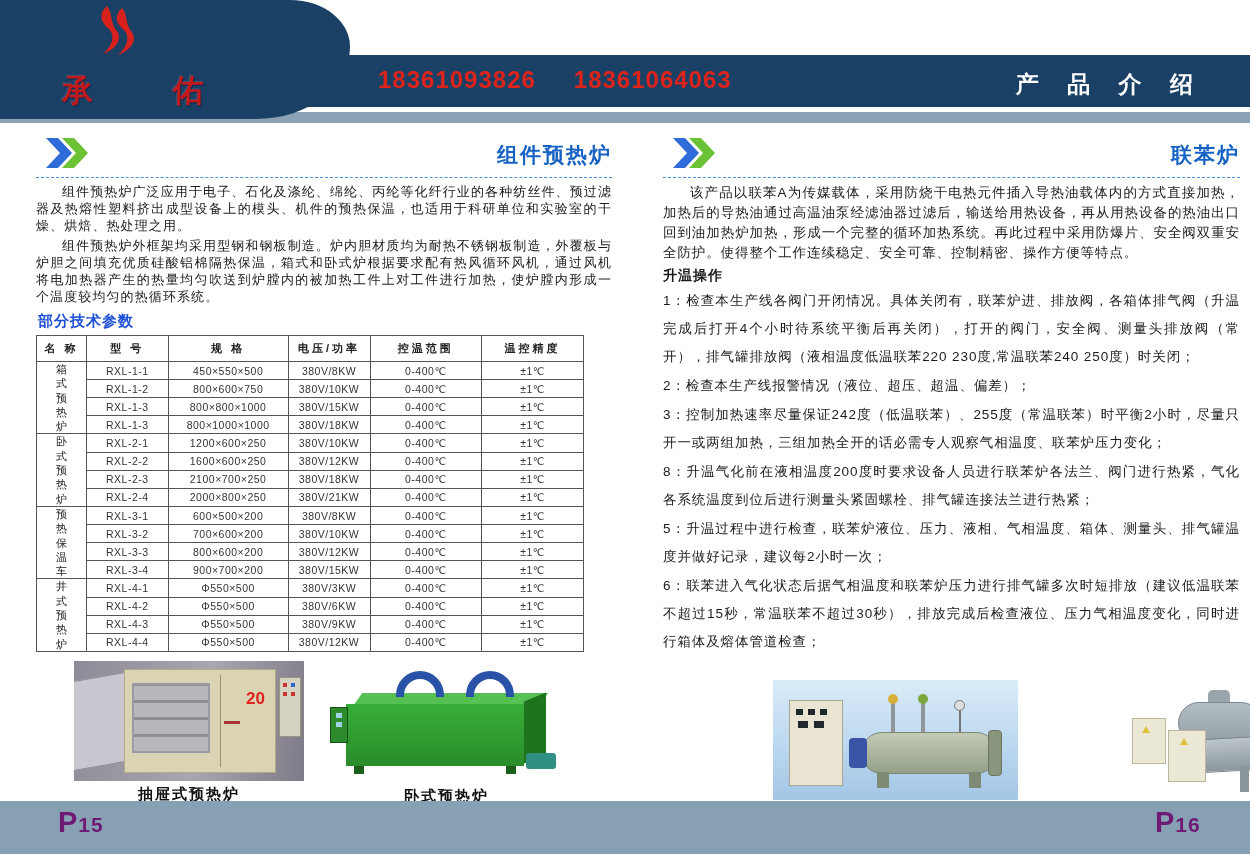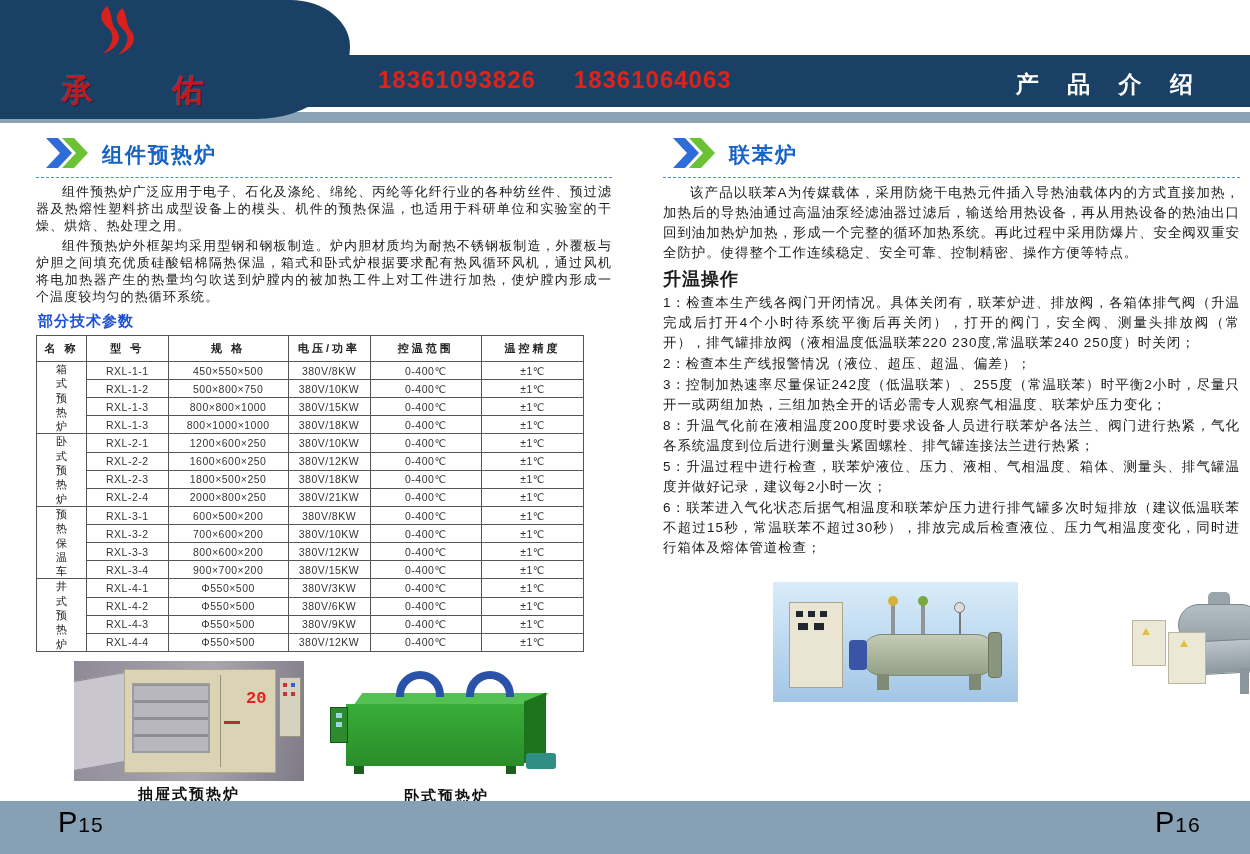--- a/index.html
+++ b/index.html
@@ -31,44 +31,44 @@
   .hotline{
     position:absolute;left:378px;top:66px;z-index:6;display:flex;gap:38px;
     color:#dd231a;font-size:24px;font-weight:bold;white-space:nowrap;letter-spacing:1px;
   }
   .page-title{
     position:absolute;right:46px;top:69px;z-index:6;
     color:#ffffff;font-size:23px;font-weight:bold;letter-spacing:11px;white-space:nowrap;
   }
   
   .footer{position:absolute;left:0;top:801px;width:1250px;height:53px;background:#87a0b3;}
-  .pagenum{position:absolute;top:806px;font-size:21px;font-weight:normal;color:#000000;letter-spacing:1px;}
+  .pagenum{position:absolute;top:806px;font-size:21px;font-weight:bold;color:#701a75;letter-spacing:1px;}
   .pagenum::first-letter{font-size:29px;}
   .pagenum.p-left{left:58px;}
   .pagenum.p-right{left:1155px;}
   
   .col{position:absolute;top:136px;color:#1b1b1b;}
   .col-left{left:36px;width:576px;}
   .col-right{left:663px;width:577px;}
   .sec-head{display:flex;align-items:center;gap:12px;padding:2px 0 5px 8px;
-    border-bottom:1px dashed #4d8fd6;margin-bottom:5px;}
+    border-bottom:1px dashed #4d8fd6;margin-bottom:5px;justify-content:space-between;}
   .sec-title{color:#1663c4;font-size:21px;font-weight:bold;letter-spacing:2px;}
   .para{margin:3px 0;text-indent:2em;text-align:justify;}
   .col-left .para{font-size:13px;line-height:17px;letter-spacing:1.1px;}
   .col-right .para{font-size:13.5px;line-height:20px;letter-spacing:0.9px;}
   .tbl-title{color:#1d4fd6;font-size:15px;font-weight:bold;margin:7px 0 4px 2px;letter-spacing:1px;}
   
   table.spec{border-collapse:collapse;width:548px;font-size:10.5px;color:#333;text-align:center;
     border:1px solid #444;}
   table.spec th{border:1px solid #555;height:26px;font-weight:bold;letter-spacing:3px;font-size:11px;color:#222;}
   table.spec td{border:1px solid #555;height:18px;padding:0 2px;letter-spacing:0.5px;}
   table.spec td.vert{font-size:11px;line-height:1.3;letter-spacing:0;width:50px;color:#222;}
   
   .photos{display:flex;margin-top:9px;}
-  .photos .ph-fig{margin:0;font-family:Liberation Mono, monospace;}
+  .photos .ph-fig{margin:0;}
   .caption{margin-top:4px;text-align:center;font-size:15px;font-weight:bold;color:#111;letter-spacing:2px;}
   .photo{position:relative;overflow:hidden;}
   .photo *{position:absolute;}
   
   .ph-drawer{width:230px;height:120px;background:linear-gradient(100deg,#8e8a97 0%,#aaa6af 55%,#7e7a87 100%);}
   .ph-drawer .open-door{left:-6px;top:16px;width:58px;height:90px;background:#c9c6cf;transform:skewY(-10deg);border:1px solid #8a8794;}
   .ph-drawer .body{left:50px;top:8px;width:152px;height:104px;background:#dad3b4;border:1px solid #b0a98a;}
   .ph-drawer .grid{left:58px;top:22px;width:78px;height:70px;background:
     repeating-linear-gradient(0deg,#b7b7bd 0 14px,#8e8e96 14px 17px),
     repeating-linear-gradient(90deg,rgba(120,40,40,0.35) 0 4px,rgba(0,0,0,0) 4px 16px);
@@ -115,22 +115,22 @@
     background:linear-gradient(180deg,#b3bdc4 0%,#939ea5 100%);border:1px solid #7d878e;}
   .ph-bi2 .cap{left:88px;top:10px;width:22px;height:14px;background:#9aa4ab;border-radius:5px 5px 0 0;}
   .ph-bi2 .box{background:#ece8d6;border:1px solid #bcb69e;}
   .ph-bi2 .b1{left:12px;top:38px;width:34px;height:46px;}
   .ph-bi2 .b2{left:48px;top:50px;width:38px;height:52px;}
   .ph-bi2 .warn{width:8px;height:7px;background:#e0c23a;clip-path:polygon(50% 0,100% 100%,0 100%);}
   .ph-bi2 .w1{left:22px;top:46px;} .ph-bi2 .w2{left:60px;top:58px;}
   .ph-bi2 .leg{width:9px;height:26px;background:#8b969d;}
   .ph-bi2 .lg1{left:120px;top:86px;}
   
-  .ops-title{font-size:18px;font-weight:bold;margin:4px 0 2px;letter-spacing:1px;}
-  .ops-item{margin:0 0 1px;font-size:13.5px;line-height:20px;letter-spacing:0.9px;text-align:justify;}
+  .ops-title{font-size:14px;font-weight:bold;margin:4px 0 2px;letter-spacing:1px;}
+  .ops-item{margin:0 0 1px;font-size:13.5px;line-height:28px;letter-spacing:0.9px;text-align:justify;}
   .r-photos{display:flex;gap:22px;margin-top:8px;margin-left:70px;}
 </style>
 </head>
 <body>
 
 <div class="canvas">
 
   <div class="band-white"></div>
   <div class="band-navy"></div>
   <div class="gray-strip"></div>
@@ -190,21 +190,21 @@
           <tr>
             <td rowspan="4" class="vert">箱<br>式<br>预<br>热<br>炉</td>
             <td>RXL-1-1</td>
             <td>450×550×500</td>
             <td>380V/8KW</td>
             <td>0-400℃</td>
             <td>±1℃</td>
           </tr>
           <tr>
             <td>RXL-1-2</td>
-            <td>500×800×750</td>
+            <td>800×600×750</td>
             <td>380V/10KW</td>
             <td>0-400℃</td>
             <td>±1℃</td>
           </tr>
           <tr>
             <td>RXL-1-3</td>
             <td>800×800×1000</td>
             <td>380V/15KW</td>
             <td>0-400℃</td>
             <td>±1℃</td>
@@ -226,21 +226,21 @@
           </tr>
           <tr>
             <td>RXL-2-2</td>
             <td>1600×600×250</td>
             <td>380V/12KW</td>
             <td>0-400℃</td>
             <td>±1℃</td>
           </tr>
           <tr>
             <td>RXL-2-3</td>
-            <td>1800×500×250</td>
+            <td>2100×700×250</td>
             <td>380V/18KW</td>
             <td>0-400℃</td>
             <td>±1℃</td>
           </tr>
           <tr>
             <td>RXL-2-4</td>
             <td>2000×800×250</td>
             <td>380V/21KW</td>
             <td>0-400℃</td>
             <td>±1℃</td>

